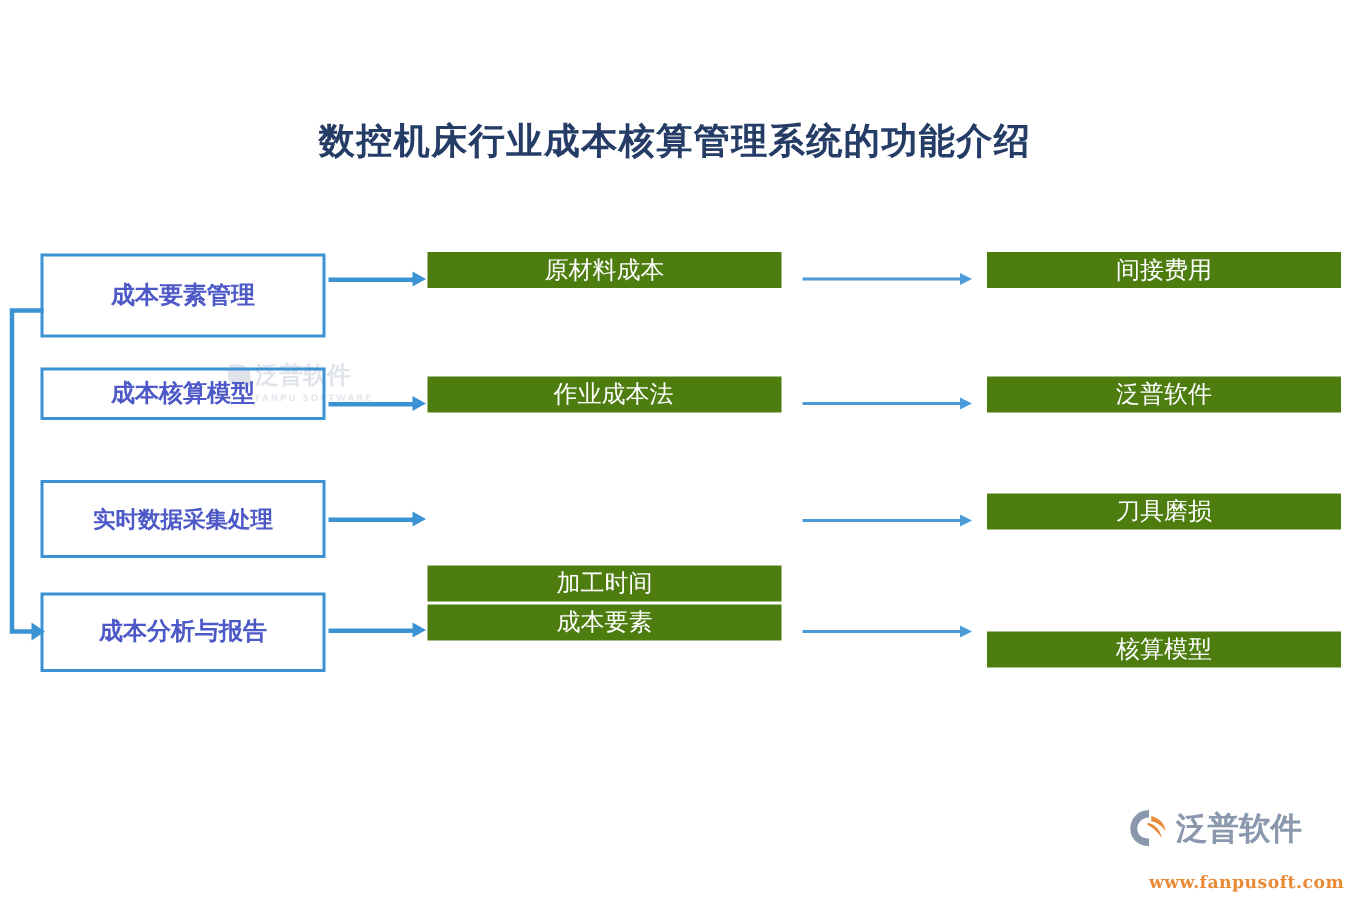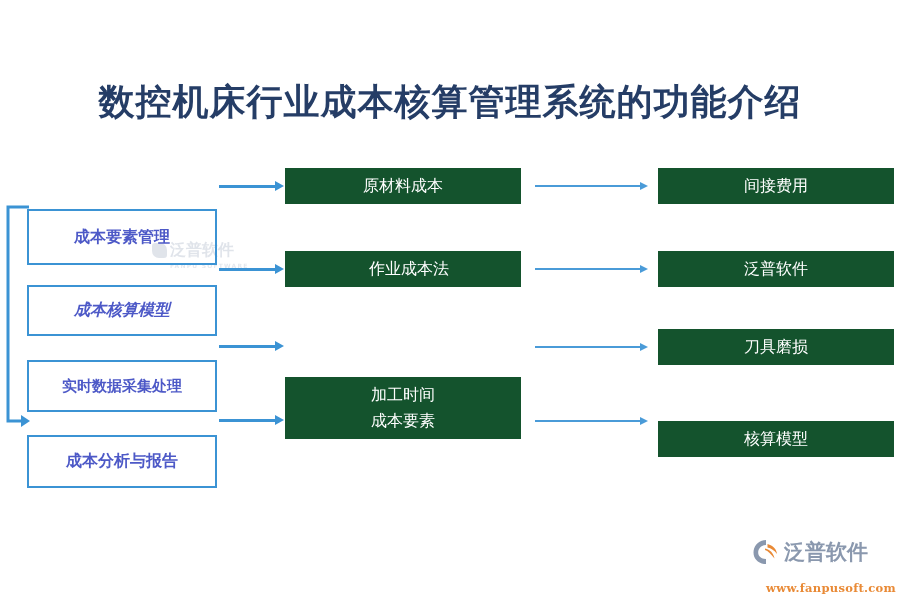--- a/index.html
+++ b/index.html
@@ -20,21 +20,21 @@
 
   
   #title {
     position: absolute;
     left: 0;
     top: 78px;
     width: 900px;
     text-align: center;
     font-family: "DejaVu Serif", "Liberation Serif", serif;
     font-weight: bold;
-    font-size: 36px;
+    font-size: 24px;
     letter-spacing: 1px;
     color: #253d66;
     white-space: nowrap;
   }
 
   
   #watermark {
     position: absolute;
     left: 152px;
     top: 240px;
@@ -91,29 +91,28 @@
     border: 2px solid #3b93d4;
     background: transparent;
     display: flex;
     align-items: center;
     justify-content: center;
     font-family: "DejaVu Serif", "Liberation Serif", serif;
     font-weight: bold;
     font-size: 16px;
     color: #4d59c7;
     white-space: nowrap;
-    margin-top: 40px;
   }
 
   
   .node-filled {
     position: absolute;
-    height: 36px;
+    height: 24px;
     box-sizing: border-box;
-    background: #14532d;
+    background: #4d7c0f;
     display: flex;
     align-items: center;
     justify-content: center;
     font-family: "DejaVu Serif", "Liberation Serif", serif;
     font-weight: normal;
     font-size: 16px;
     color: #ffffff;
     white-space: nowrap;
   }
   .node-mid   { left: 285px; width: 236px; }
@@ -235,21 +234,21 @@
       <div class="conn-line-thin" style="left:535px; top:185px; width:106px;"></div>
       <div class="arrow-head-thin" style="left:640px; top:182px;"></div>
     </div>
 
     <div class="node-filled node-right" style="top:168px;">
       <span>间接费用</span>
     </div>
   </div>
 
   <div class="row" style="top:0;">
-    <div class="node-outline" style="top:245px; height:51px;font-style:italic;">
+    <div class="node-outline" style="top:245px; height:35px;">
       <span>成本核算模型</span>
     </div>
 
     <div class="conn">
       <div class="conn-line-thick" style="left:219px; top:268px; width:58px;"></div>
       <div class="arrow-head" style="left:275px; top:264px;"></div>
     </div>
 
     <div class="node-filled node-mid" style="top:251px;padding-left:12px;">
       <span>作业成本法</span>

